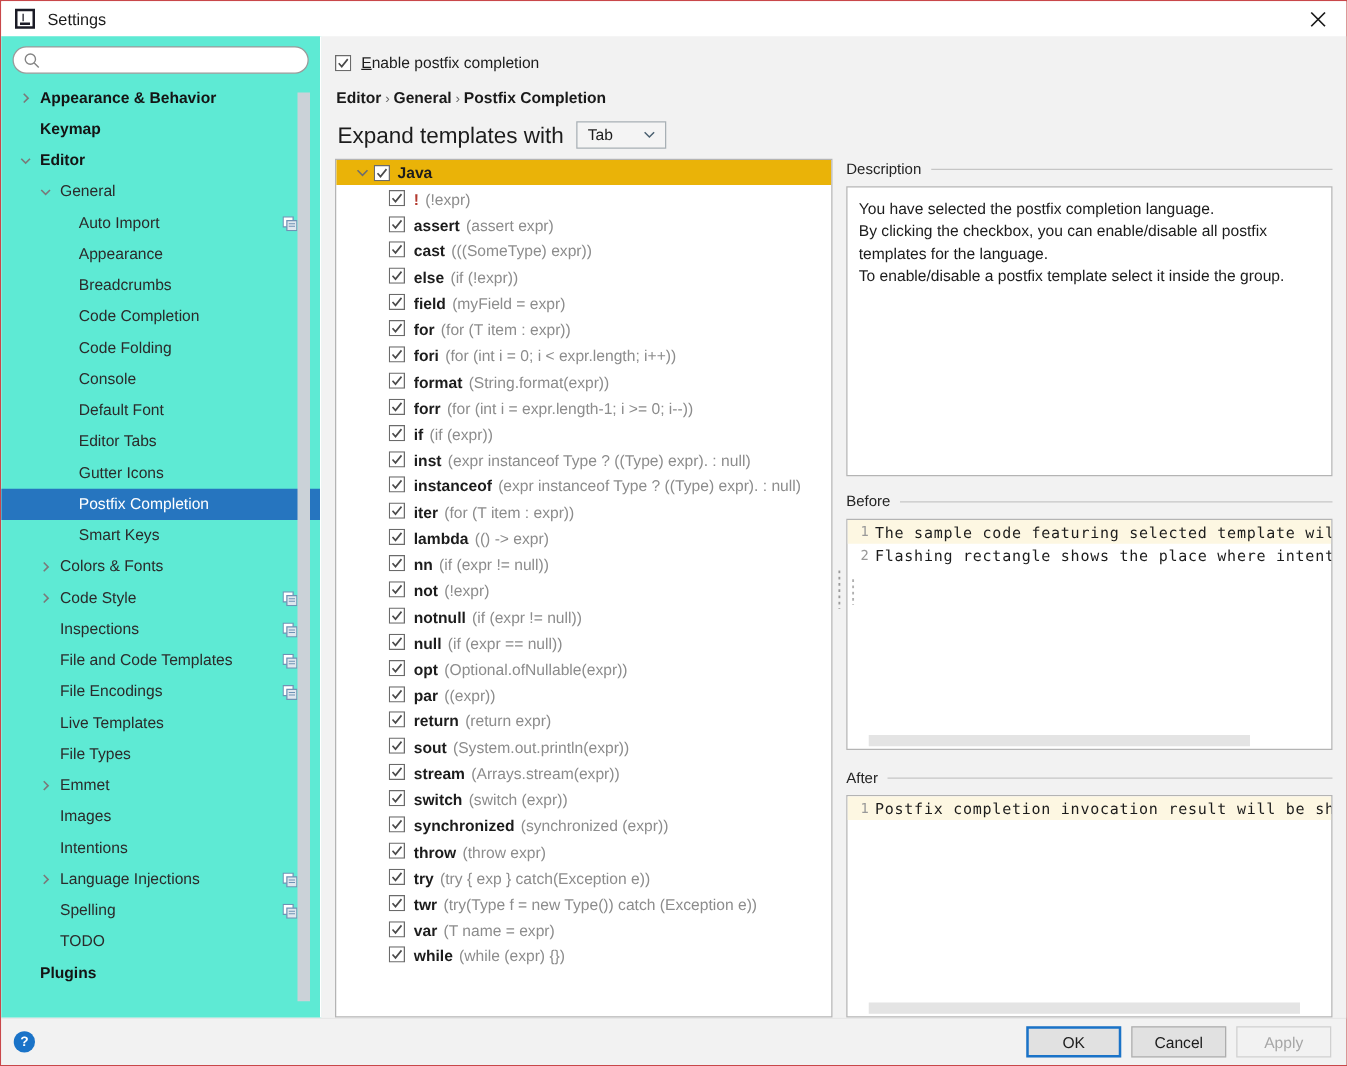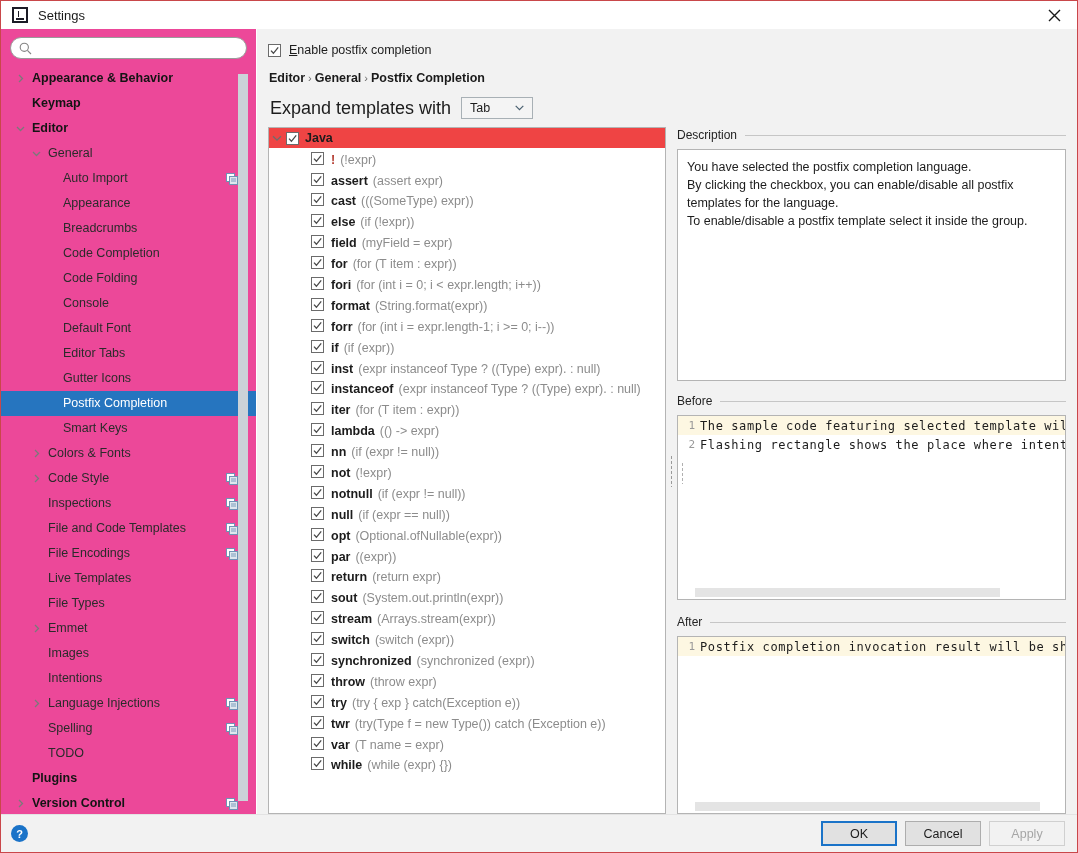--- a/index.html
+++ b/index.html
@@ -79,21 +79,21 @@
     flex: 1 1 auto;
     display: flex;
     min-height: 0;
     background: #ffffff;
   }
 
   
   #sidebar {
     flex: 0 0 255px;
     width: 255px;
-    background: #ec4899;
+    background: #5eead4;
     position: relative;
     display: flex;
     flex-direction: column;
     border-right: 1px solid #ffffff;
   }
   #search-wrap {
     padding: 8px 9px 7px 9px;
     flex: 0 0 auto;
   }
   #search-box {
@@ -253,24 +253,24 @@
     border: 1px solid #b4b4b4;
     box-sizing: border-box;
     display: flex;
     flex-direction: column;
     overflow: hidden;
     position: relative;
   }
   #tmpl-head {
     height: 20px;
     flex: 0 0 20px;
-    background: #ef4444;
-    display: flex;
-    align-items: center;
-    padding-left: 3px;
+    background: #eab308;
+    display: flex;
+    align-items: center;
+    padding-left: 16px;
     box-sizing: border-box;
     cursor: default;
   }
   #tmpl-head .chev { margin-right: 4px; }
   #tmpl-head .cb { margin-right: 6px; }
   #tmpl-head .nm { font-weight: bold; font-size: 12.5px; }
   #tmpl-body {
     flex: 1 1 auto;
     overflow: hidden;
     padding-top: 1px;
@@ -607,31 +607,20 @@
                 <rect x="3.5" y="3.5" width="8" height="8" fill="#dfe7ee" stroke="#6f93b5"></rect>
                 <path d="M5 6 H10 M5 8 H10" stroke="#6f93b5" stroke-width="0.9"></path>
               </svg>
             </div>
             <div class="nav-row lvl1">
               <span class="lbl">TODO</span>
             </div>
             <div class="nav-row lvl0 bold">
               <span class="lbl">Plugins</span>
             </div>
-            <div class="nav-row lvl0 bold">
-              <svg width="11" height="11" viewBox="0 0 11 11" class="arrow">
-                <path stroke="#7a7a7a" stroke-width="1.3" fill="none" d="M4 2 L7.5 5.5 L4 9"></path>
-              </svg>
-              <span class="lbl">Version Control</span>
-              <svg viewBox="0 0 12 12" width="12" height="12" class="copyicon">
-                <rect x="0.5" y="0.5" width="8" height="8" fill="#ffffff" stroke="#6f93b5"></rect>
-                <rect x="3.5" y="3.5" width="8" height="8" fill="#dfe7ee" stroke="#6f93b5"></rect>
-                <path d="M5 6 H10 M5 8 H10" stroke="#6f93b5" stroke-width="0.9"></path>
-              </svg>
-            </div>
           </div>
         <div id="sb-track"></div>
         <div id="sb-thumb"></div>
       </div>
     </div>
 
     <div id="main">
 
       <div id="enable-row">
         <span class="cb">

